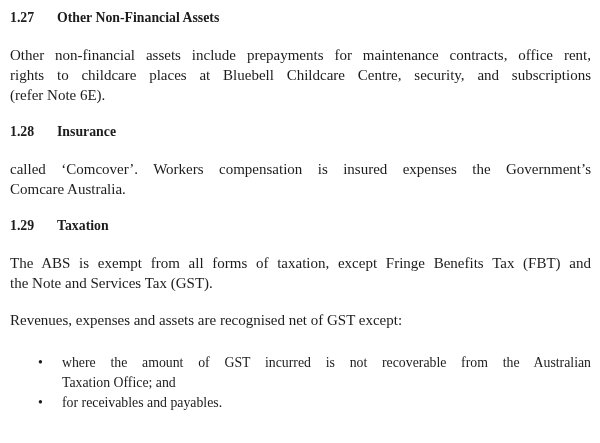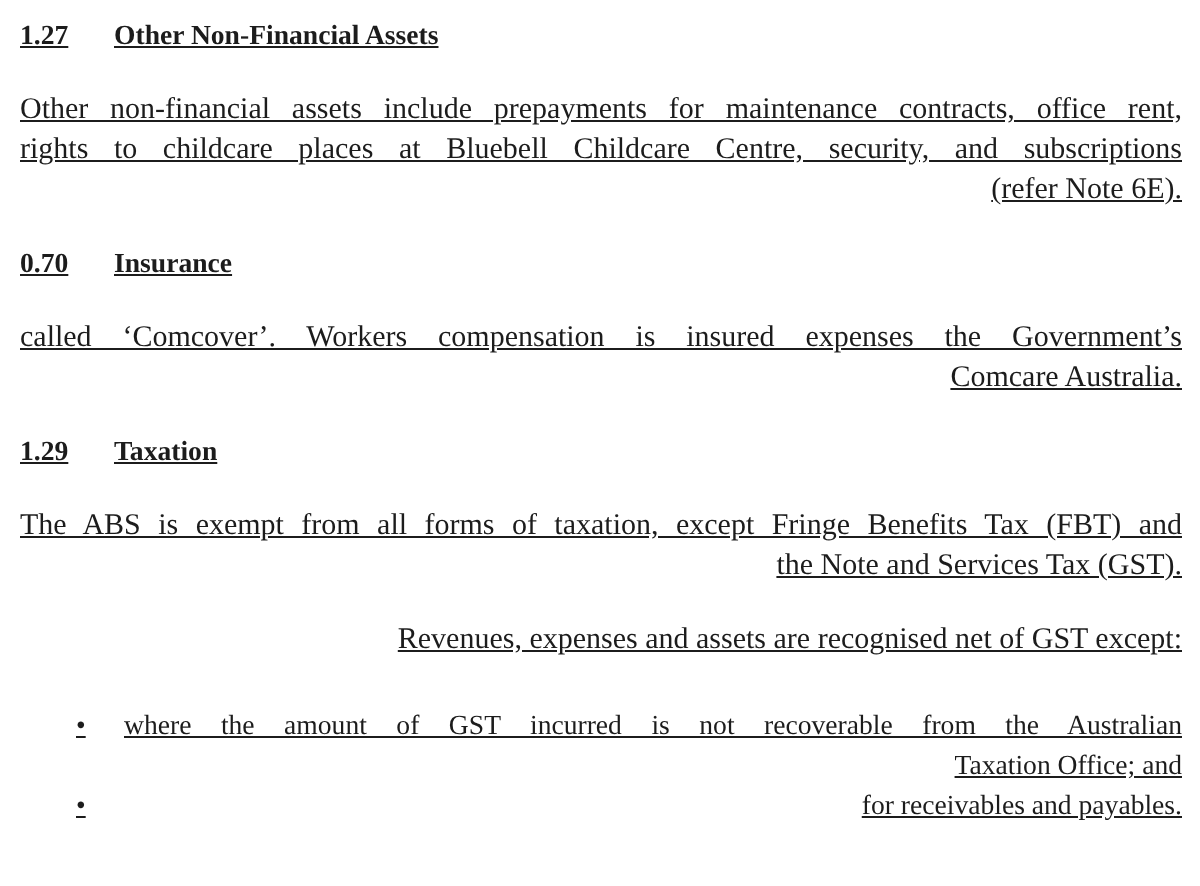--- a/index.html
+++ b/index.html
@@ -8,37 +8,36 @@
     background: #ffffff;
     font-family: "Liberation Serif", "DejaVu Serif", serif;
     color: #1c1c1c;
     overflow: hidden;
   }
   .page {
     box-sizing: border-box;
     width: 600px; height: 443px;
     padding: 8px 9px 10px 10px;
     overflow: hidden;
-    text-decoration: underline;
   }
   .heading {
     display: flex;
     font-size: 13.8px;
     font-weight: bold;
     line-height: 20px;
     margin: 0 0 17px 0;
   }
   .heading-number { flex: 0 0 47px; }
   .heading-title  { flex: 1; }
   .para {
     font-size: 15px;
     line-height: 20px;
     margin: 0 0 17px 0;
   }
-  .line { text-align: right; }
+  .line { text-align: left; }
   .line.just {
     text-align: justify;
     text-align-last: justify;
   }
   .bullets { margin: 23px 0 0 0; }
   .bullet-item {
     display: flex;
     font-size: 13.8px;
     line-height: 20px;
   }
@@ -58,21 +57,21 @@
         <span class="heading-title">Other Non-Financial Assets</span>
       </div>
       <div class="para">
         <div class="line just">Other non-financial assets include prepayments for maintenance contracts, office rent,</div>
         <div class="line just">rights to childcare places at Bluebell Childcare Centre, security, and subscriptions</div>
         <div class="line">(refer Note 6E).</div>
       </div>
     </section>
     <section class="section">
       <div class="heading">
-        <span class="heading-number">0.70</span>
+        <span class="heading-number">1.28</span>
         <span class="heading-title">Insurance</span>
       </div>
       <div class="para">
         <div class="line just">called ‘Comcover’. Workers compensation is insured expenses the Government’s</div>
         <div class="line">Comcare Australia.</div>
       </div>
     </section>
     <section class="section">
       <div class="heading">
         <span class="heading-number">1.29</span>

